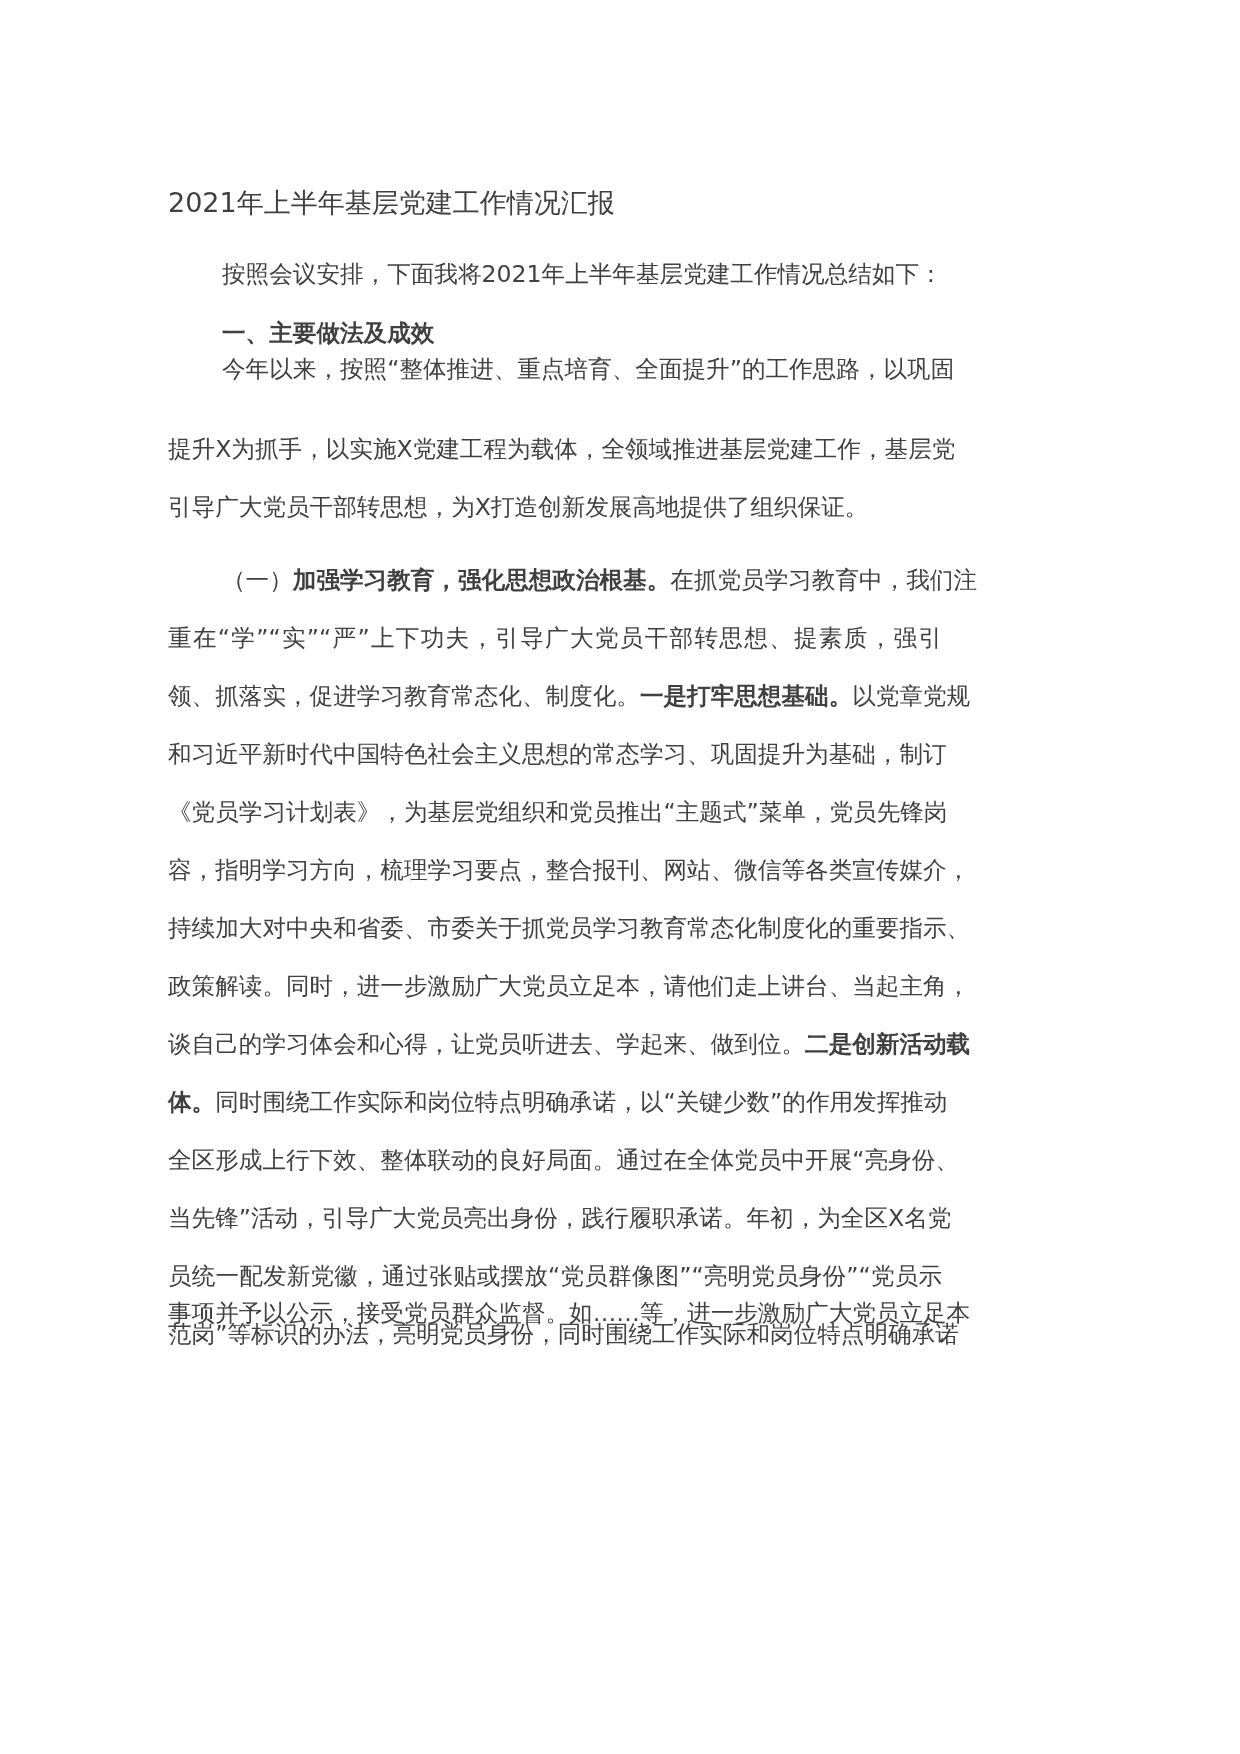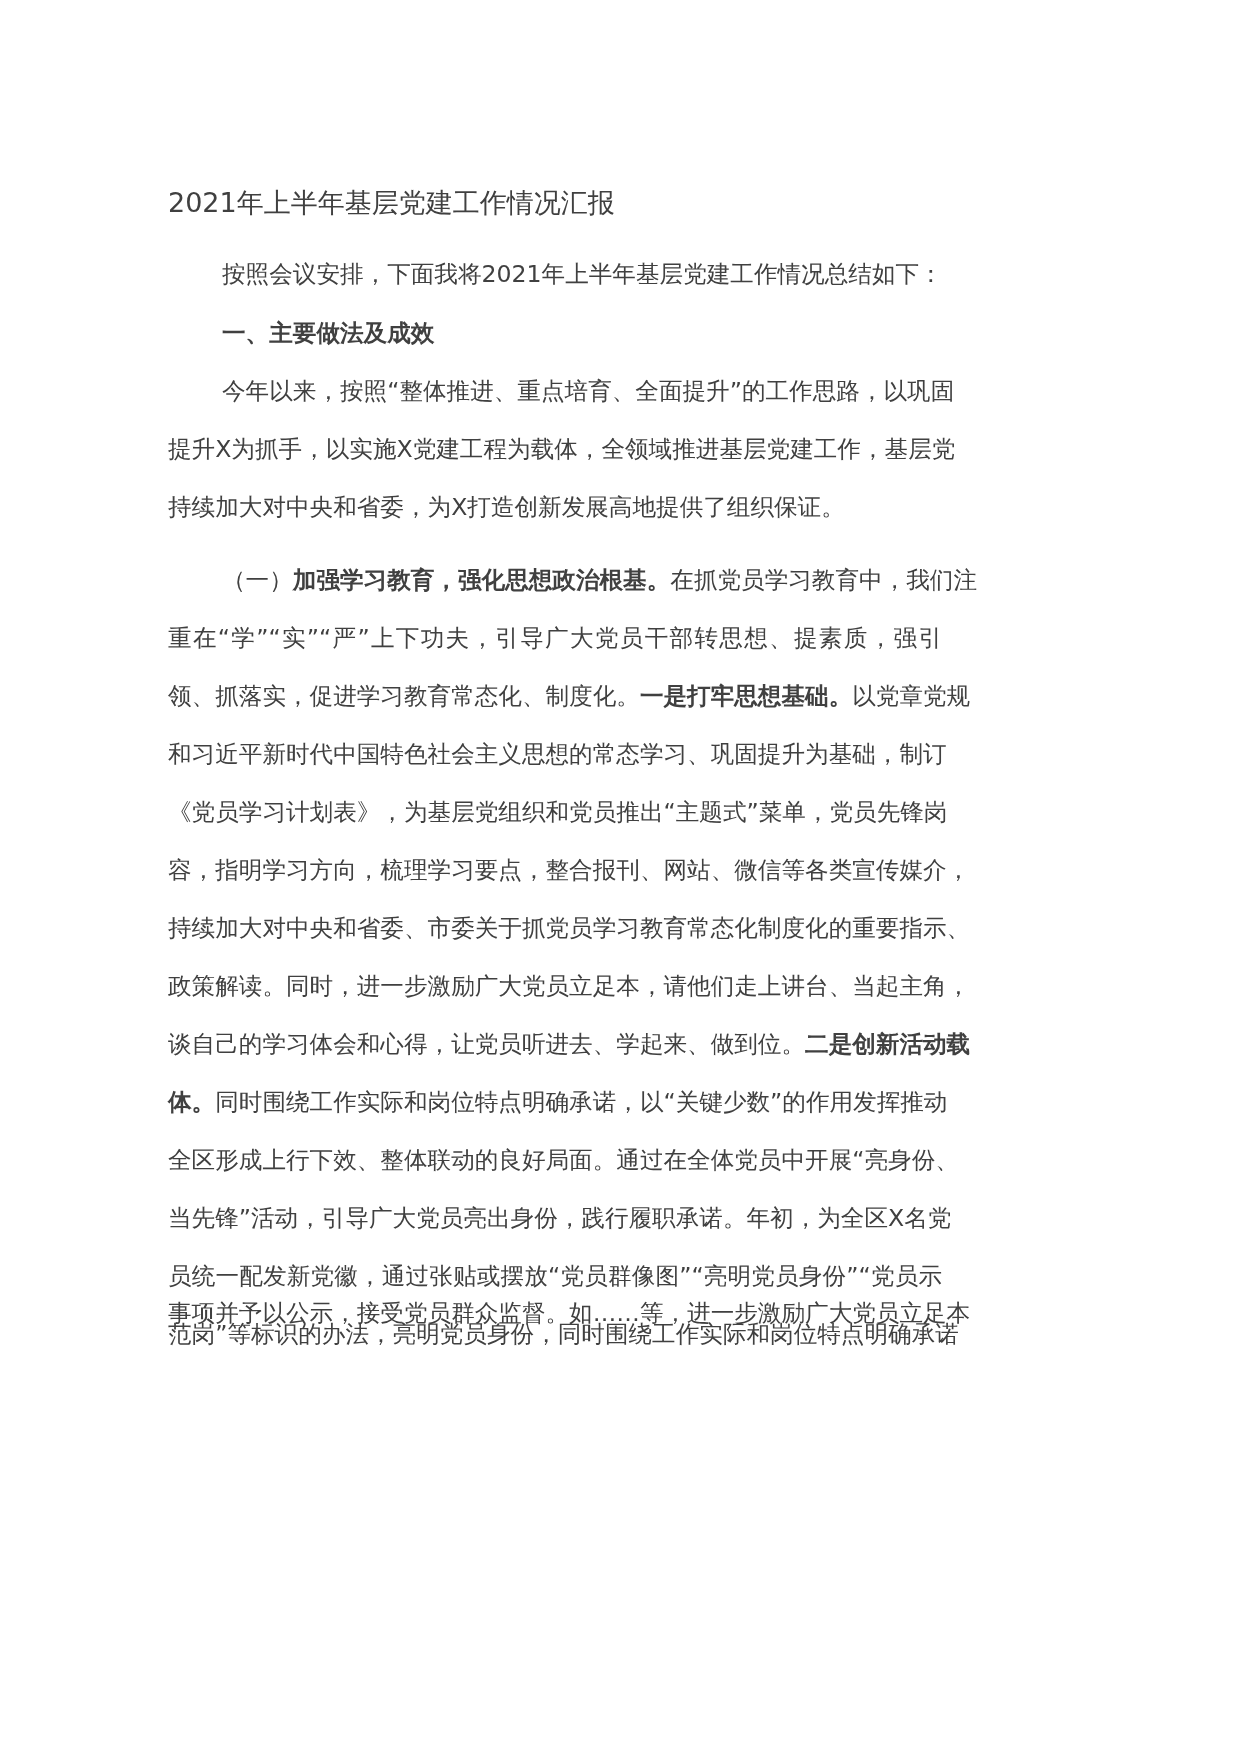--- a/index.html
+++ b/index.html
@@ -25,23 +25,23 @@
 </head>
 <body>
 
 <div class="page">
   <div class="title">2021年上半年基层党建工作情况汇报</div>
 
   <div class="line indent last" style="top:257px">按照会议安排，下面我将2021年上半年基层党建工作情况总结如下：</div>
 
   <div class="line indent last b" style="top:316px">一、主要做法及成效</div>
 
-  <div class="line indent" style="top:374px">今年以来，按照“整体推进、重点培育、全面提升”的工作思路，以巩固</div>
+  <div class="line indent" style="top:352px">今年以来，按照“整体推进、重点培育、全面提升”的工作思路，以巩固</div>
   <div class="line" style="top:432px">提升X为抓手，以实施X党建工程为载体，全领域推进基层党建工作，基层党</div>
-  <div class="line last" style="top:490px">持续加大对中央和省委，为X打造创新发展高地提供了组织保证。</div>
+  <div class="line last" style="top:490px">引导广大党员干部转思想，为X打造创新发展高地提供了组织保证。</div>
 
   <div class="line indent" style="top:563px">
     <span>（一）</span><span class="b">加强学习教育，强化思想政治根基。</span><span>在抓党员学习教育中，我们注</span>
   </div>
   <div class="line" style="top:621px">重在“学”“实”“严”上下功夫，引导广大党员干部转思想、提素质，强引</div>
   <div class="line" style="top:679px">
     <span>领、抓落实，促进学习教育常态化、制度化。</span><span class="b">一是打牢思想基础。</span><span>以党章党规</span>
   </div>
   <div class="line" style="top:737px">和习近平新时代中国特色社会主义思想的常态学习、巩固提升为基础，制订</div>
   <div class="line" style="top:795px">《党员学习计划表》，为基层党组织和党员推出“主题式”菜单，党员先锋岗</div>

